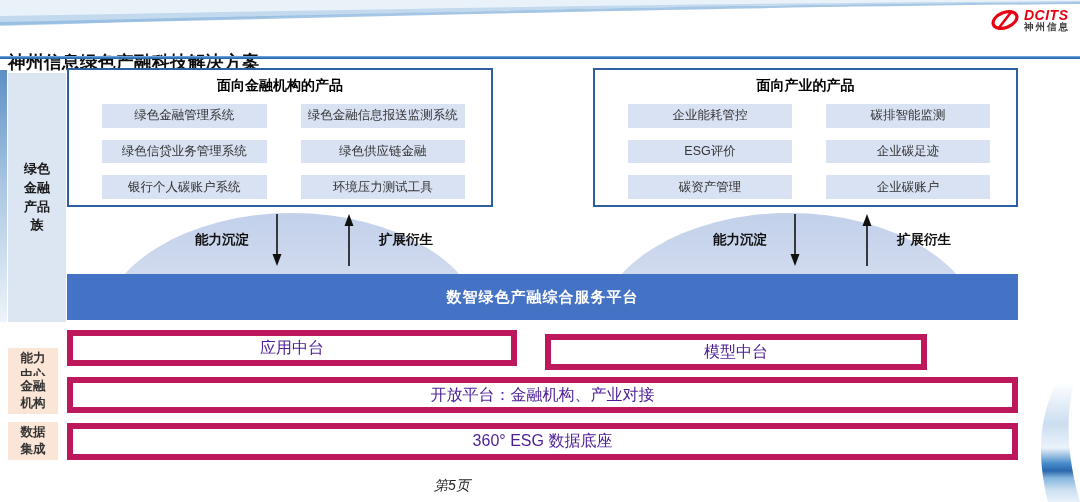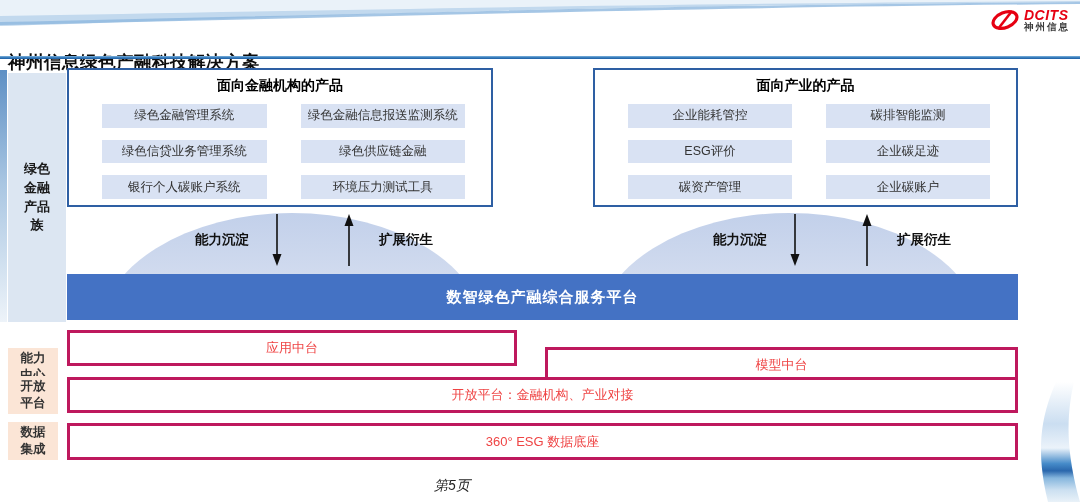--- a/index.html
+++ b/index.html
@@ -76,26 +76,26 @@
   .arr.down { margin-left:22px; } .arr.up { margin-left:60px; }
   .arrows .arrow-label:last-child { margin-left:24px; }
 
   
   .banner {
     position:absolute; left:67px; top:274px; width:951px; height:46px;
     background:#4472C4; color:#fff; font-size:15px; font-weight:bold;
     display:flex; align-items:center; justify-content:center; letter-spacing:1px;
   }
   .row-box {
-    position:absolute; background:#fff; border:3px solid #be185d;
+    position:absolute; background:#fff; border:6px solid #be185d;
     display:flex; align-items:center; justify-content:center;
-    font-size:13px; color:#ef4444;
+    font-size:16px; color:#4c1d95;
   }
   .mid-left { left:67px; top:330px; width:450px; height:36px; }
-  .mid-right { left:545px; top:347px; width:473px; height:36px; }
+  .mid-right { left:545px; top:334px; width:382px; height:36px; }
   .open-row { left:67px; top:377px; width:951px; height:36px; }
   .data-row { left:67px; top:423px; width:951px; height:37px; }
 
   .footer {
     position:absolute; left:0; top:477px; width:904px; text-align:center;
     font-size:14px; font-style:italic; color:#222;
   }
   .ribbon { position:absolute; right:0; bottom:0; width:58px; height:120px; }
 </style>
 </head>
@@ -126,21 +126,21 @@
 
   <div class="left-strip"></div>
 
   <div class="side family">
     <span>绿色金融产品族</span>
   </div>
   <div class="side stage s1">
     <span>能力中心</span>
   </div>
   <div class="side stage s2">
-    <span>开放平台</span>
+    <span>金融机构</span>
   </div>
   <div class="side stage s3">
     <span>数据集成</span>
   </div>
 
   <div class="dome dome-left"></div>
   <div class="dome dome-right"></div>
 
   <div class="group-box gleft">
     <div class="group-title">面向金融机构的产品</div>

